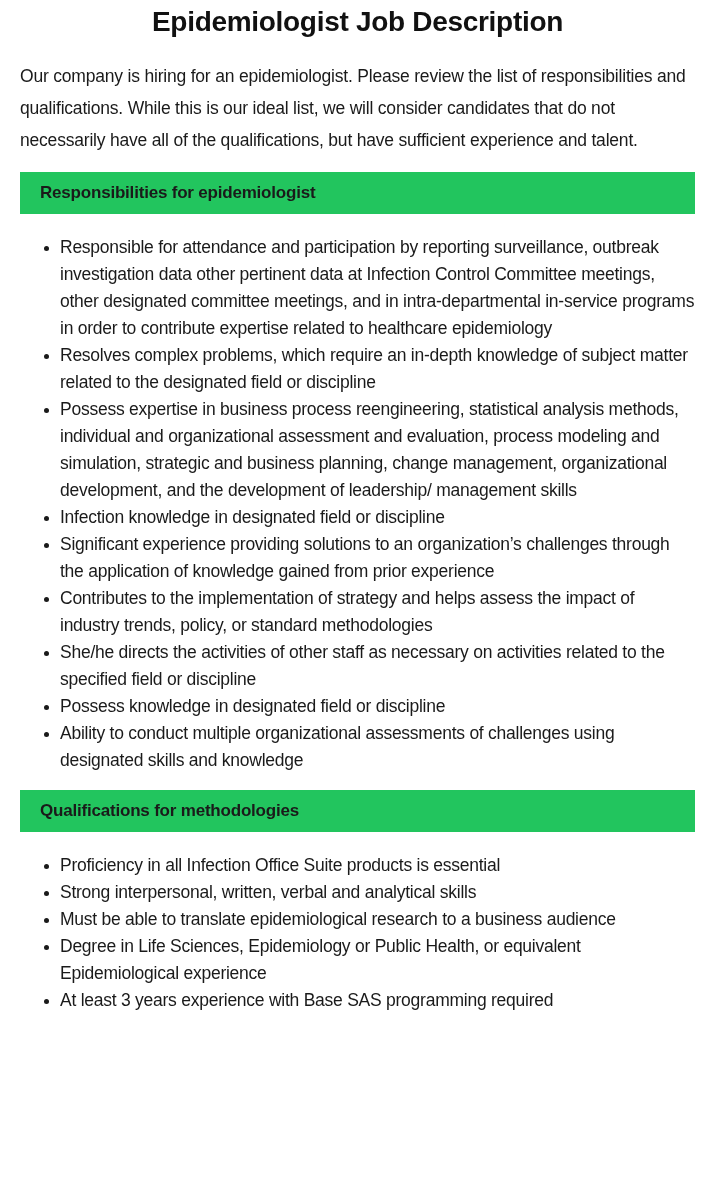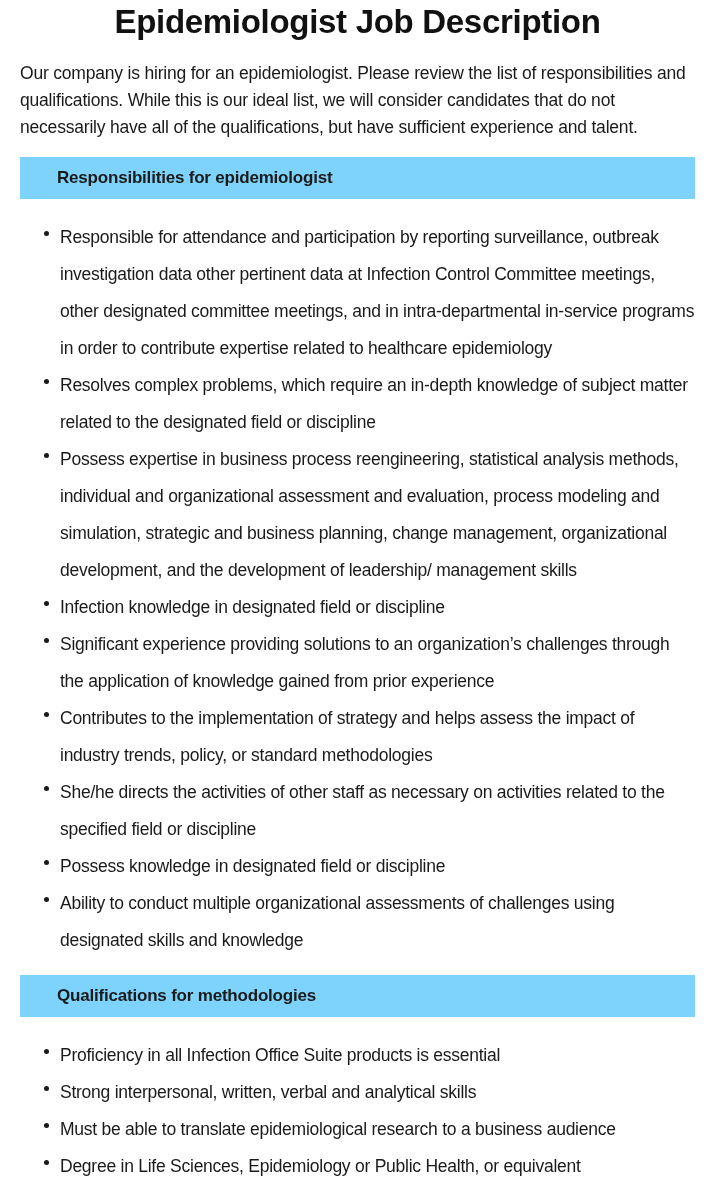--- a/index.html
+++ b/index.html
@@ -5,44 +5,44 @@
   html, body { margin: 0; padding: 0; background: #ffffff; }
   body {
     width: 720px; height: 1191px; overflow: hidden;
     font-family: "Liberation Sans", "DejaVu Sans", sans-serif;
     color: #1a1a1a;
   }
   .page { padding: 0 25px 0 20px; }
   h1 {
     margin: 0; padding-top: 2px;
     text-align: center;
-    font-size: 33px; font-weight: bold;
+    font-size: 28px; font-weight: bold;
     line-height: 40px; letter-spacing: -0.3px;
     color: #111;
   }
   .intro {
     margin: 18px 0 0 0;
-    font-size: 17.5px; line-height: 27px;
+    font-size: 17.5px; line-height: 32px;
     letter-spacing: -0.2px;
   }
   .section-header {
     margin-top: 16px;
-    background: #7dd3fc;
+    background: #22c55e;
     height: 42px; line-height: 42px;
-    padding-left: 37px;
+    padding-left: 20px;
     font-size: 17px; font-weight: bold;
     letter-spacing: -0.2px;
   }
   ul.items {
     margin: 20px 0 0 0; padding: 0 0 0 40px;
     list-style: none;
   }
   ul.items li {
     position: relative;
-    font-size: 17.5px; line-height: 37px;
+    font-size: 17.5px; line-height: 27px;
     letter-spacing: -0.25px;
   }
   ul.items li::before {
     content: "";
     position: absolute; left: -16px; top: 12px;
     width: 5px; height: 5px; border-radius: 50%;
     background: #1a1a1a;
   }
 </style>
 </head>

